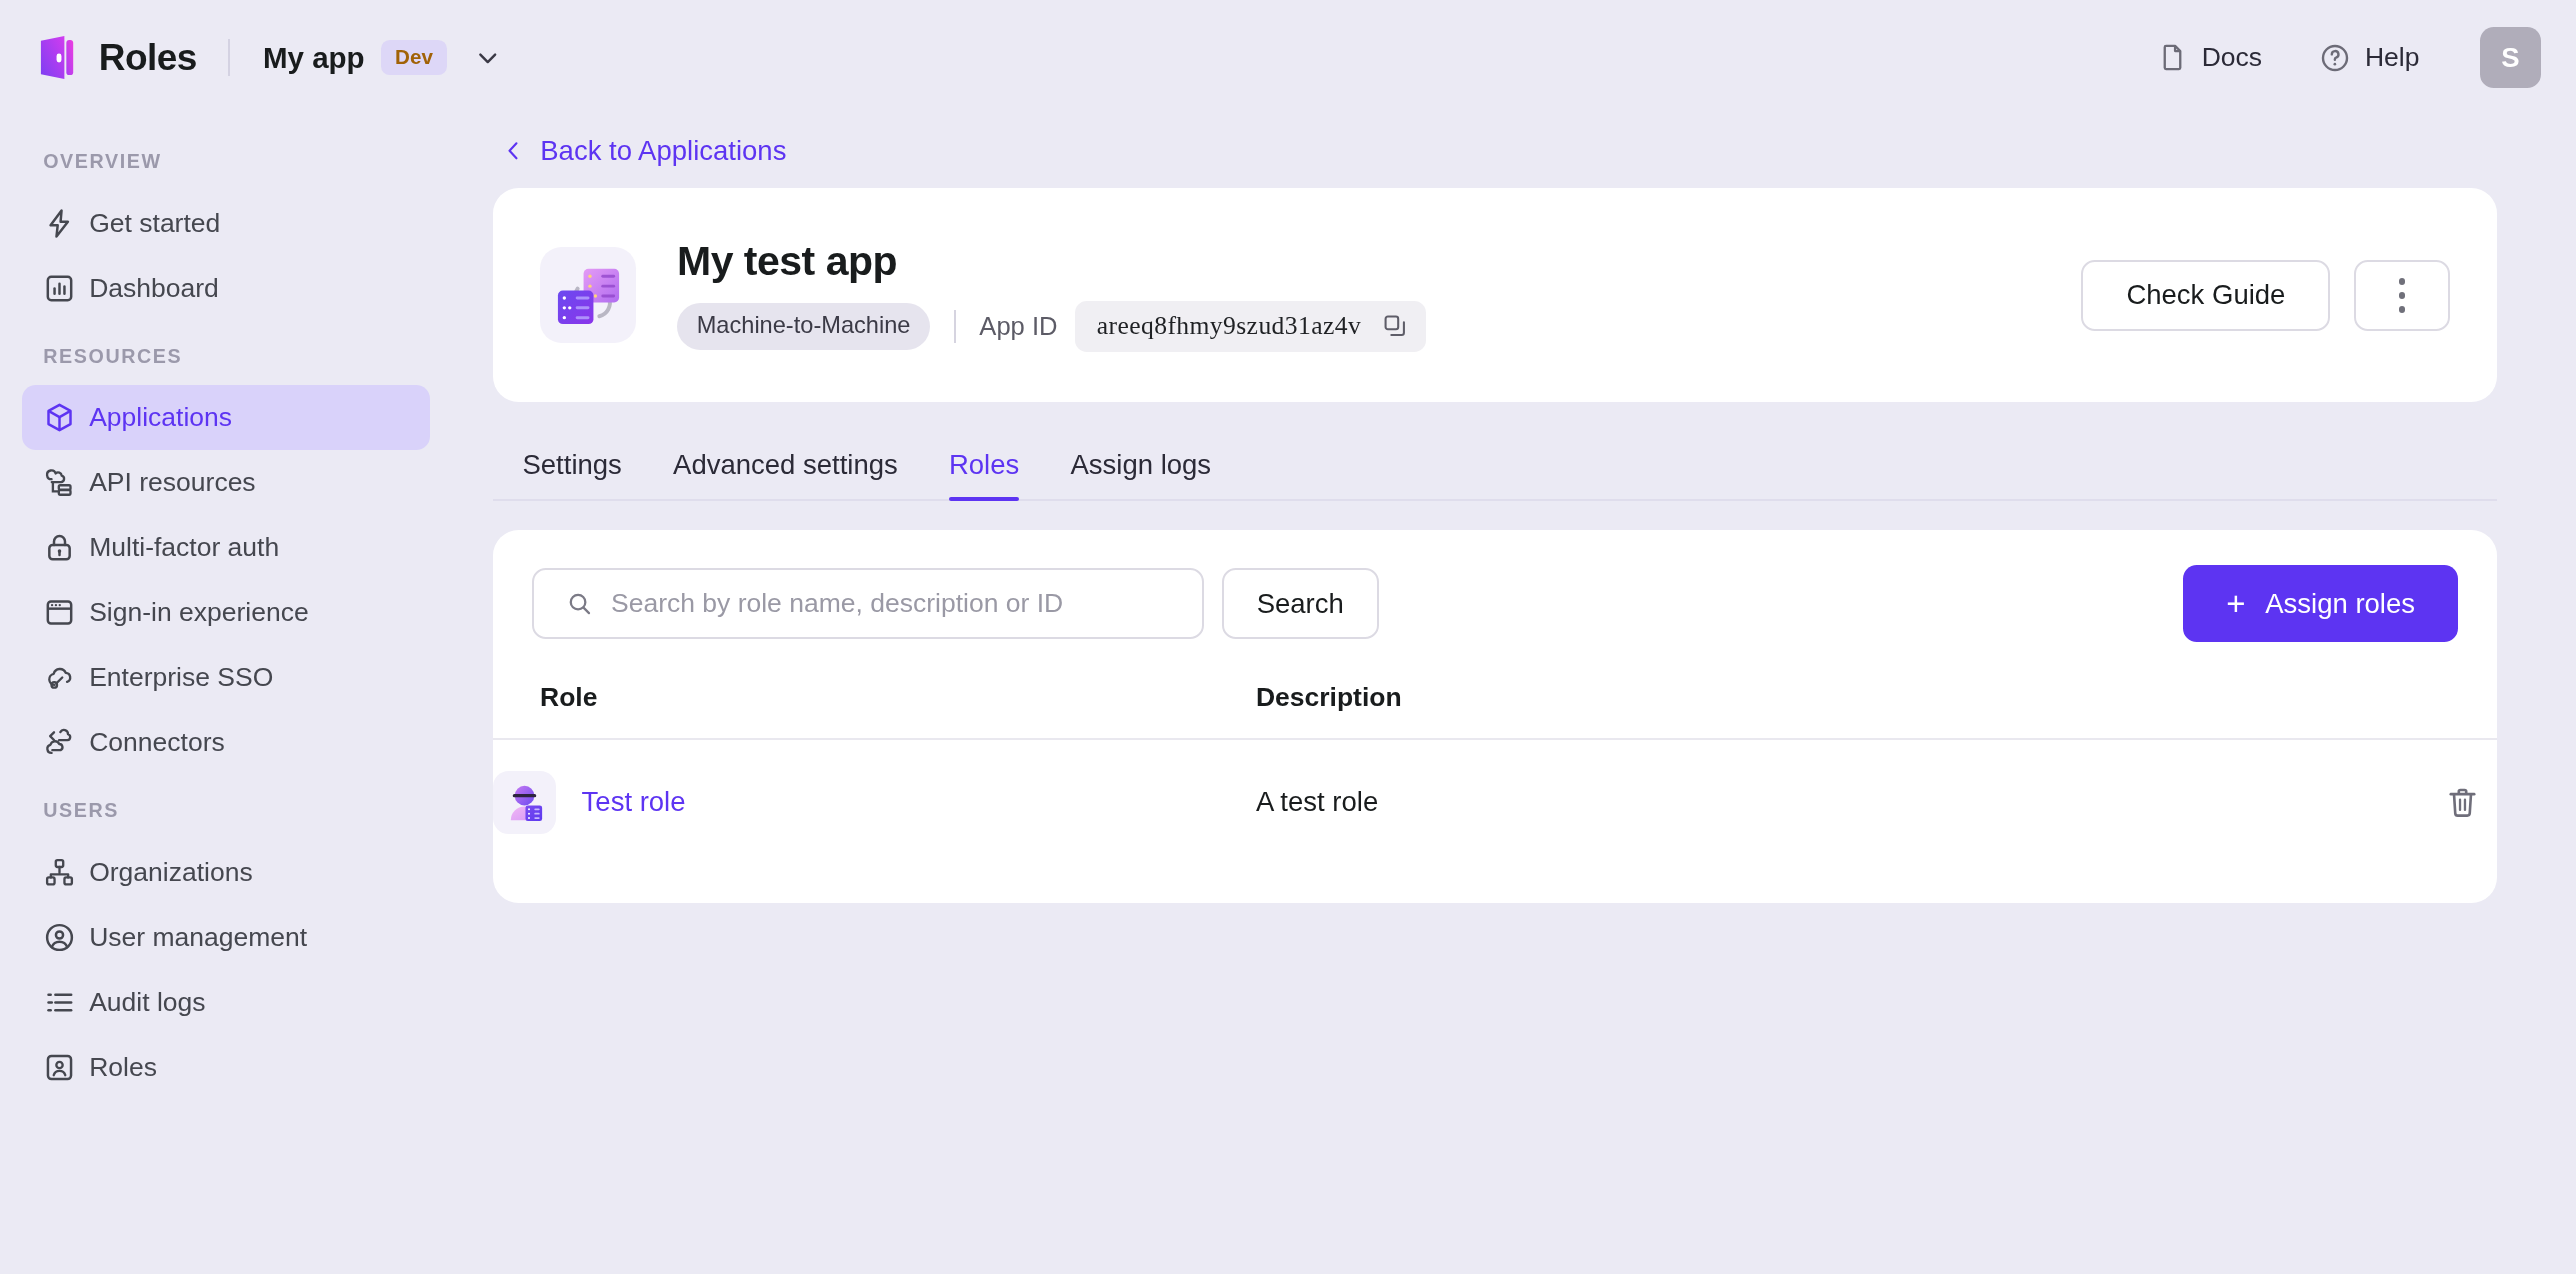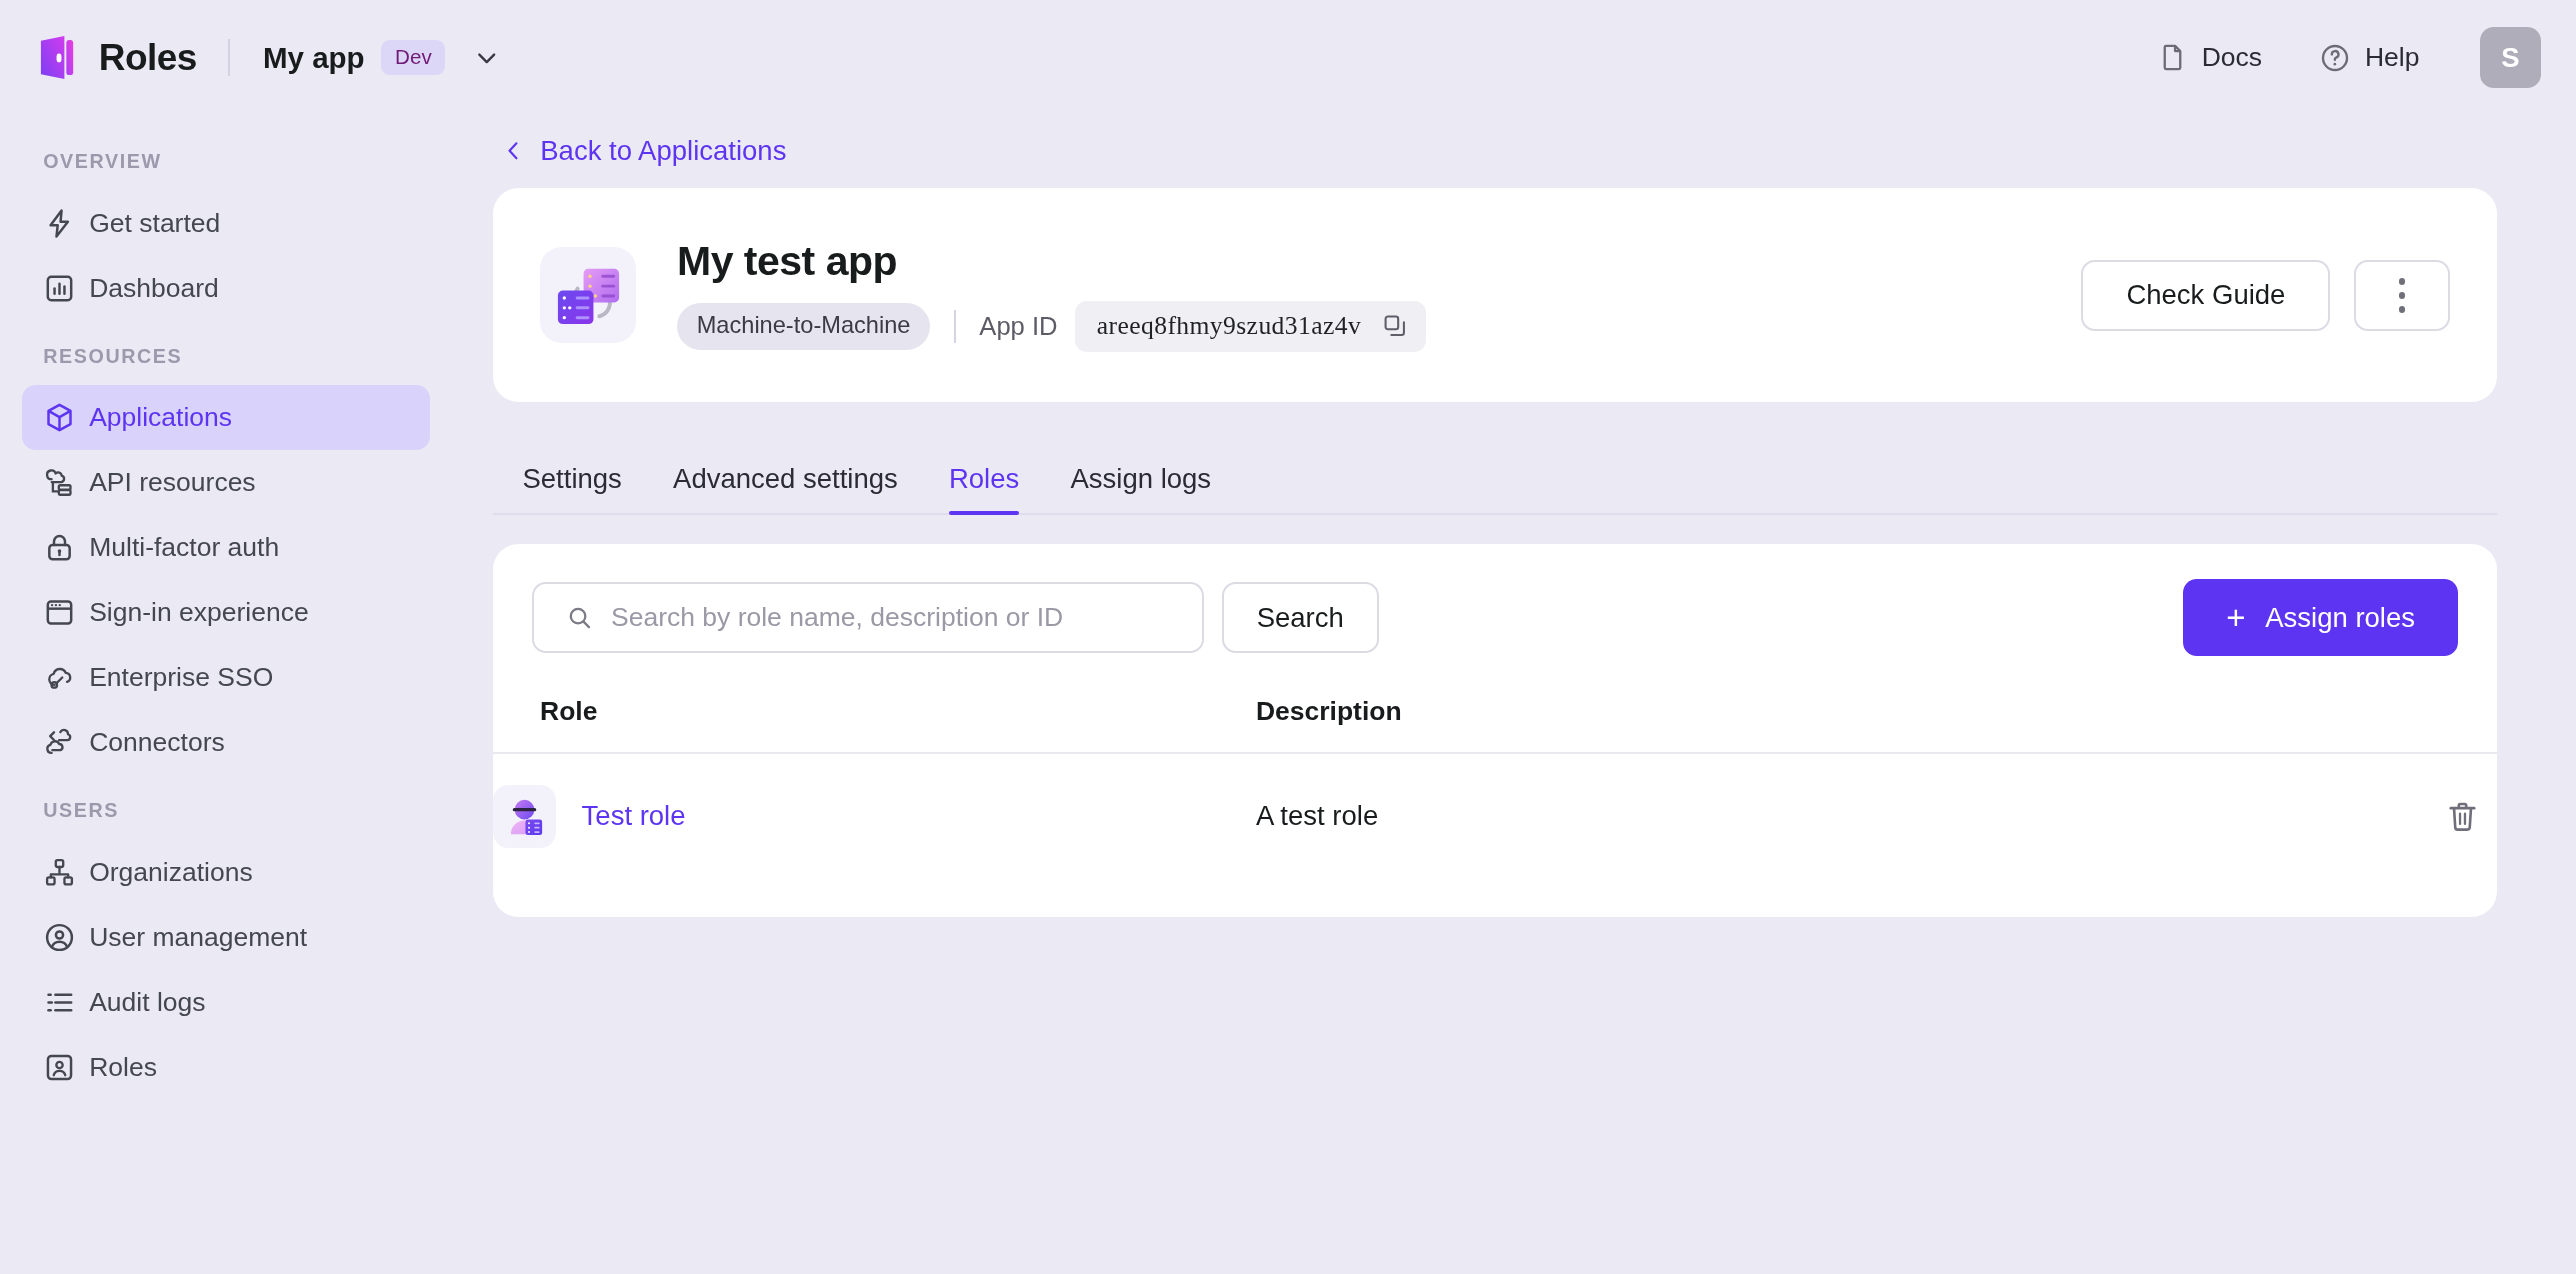--- a/index.html
+++ b/index.html
@@ -23,22 +23,22 @@
   .logo-mark { width: 45px; height: 45px; display: block; }
   .brand-name {
     font-size: 37px; font-weight: 700; color: #191c1d; letter-spacing: -0.5px;
   }
   .topbar-divider {
     width: 2px; height: 37px; background: #d4d2e2; margin: 0 33px 0 31px;
   }
   .tenant { display: flex; align-items: center; gap: 16.7px; cursor: pointer; }
   .tenant-name { font-size: 29.5px; font-weight: 700; color: #191c1d; }
   .tenant-badge {
-    background: #ddd7f7; color: #701a75;
-    font-size: 20.6px; font-weight: 400;
+    background: #ddd7f7; color: #a16207;
+    font-size: 20.6px; font-weight: 700;
     padding: 4.9px 13.8px 6.9px; border-radius: 8.8px;
   }
   .chevron-down { margin-left: 9.8px; }
   .topbar-spacer { flex: 1; }
   .topbar-right { display: flex; align-items: center; gap: 0; }
   .topbar-link {
     display: flex; align-items: center; gap: 13.8px;
     font-size: 26.5px; color: #2b2a37;
     padding: 9.8px 21.6px; border-radius: 9.8px; cursor: pointer;
     margin-left: 13.8px;
@@ -88,21 +88,21 @@
   }
 
   .card {
     background: #fff; border-radius: 25.6px;
   }
 
   
   .header-card {
     display: flex; align-items: center;
     padding: 39px 47px; min-height: 214px;
-    margin-bottom: 45px;
+    margin-bottom: 31px;
   }
   .app-thumb {
     width: 96px; height: 96px; flex: 0 0 96px;
     border-radius: 21.6px; background: #f3f1fa;
     display: flex; align-items: center; justify-content: center;
     margin-right: 41px;
   }
   .header-meta { display: flex; flex-direction: column; gap: 15.7px; }
   .app-title { font-size: 41px; font-weight: 700; color: #191c1d; letter-spacing: -0.5px; }
   .meta-row { display: flex; align-items: center; gap: 0; }

